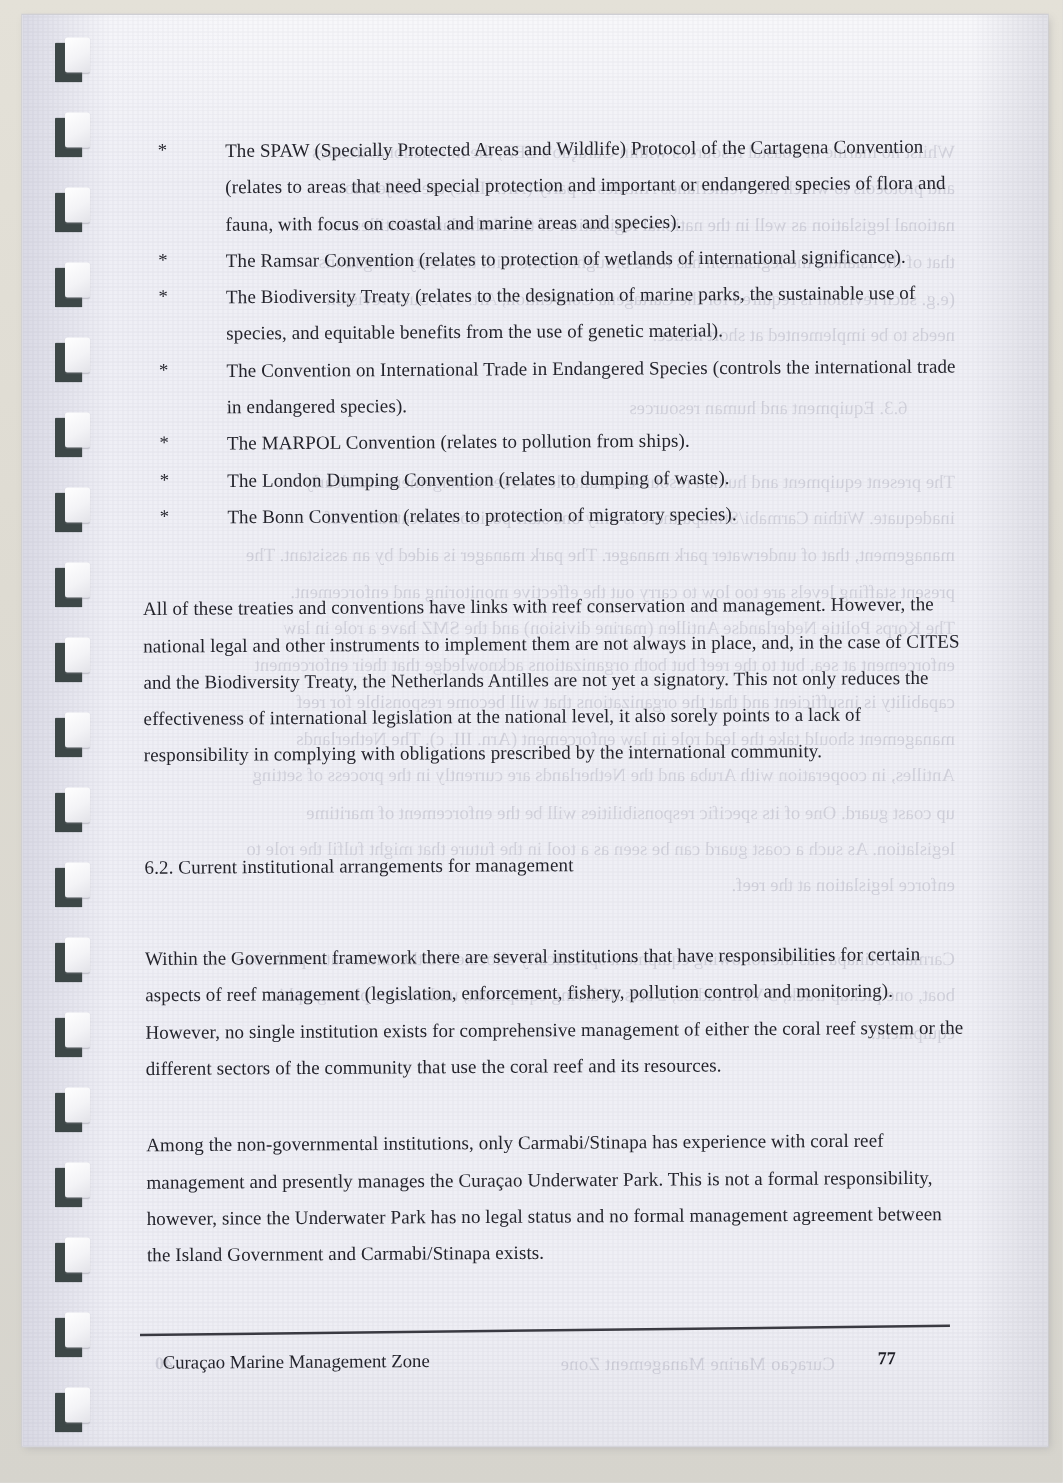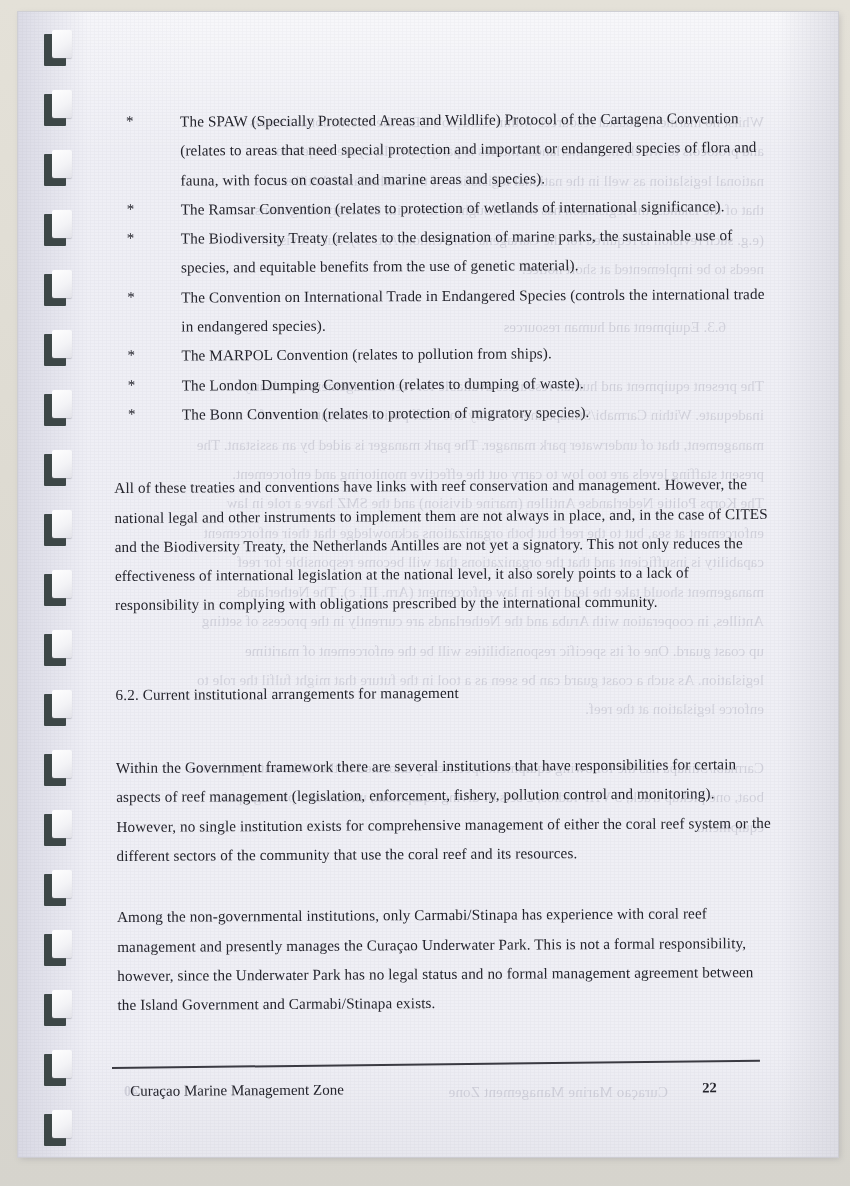--- a/index.html
+++ b/index.html
@@ -382,17 +382,17 @@
     <div class="para-gap-md" style="height:32px"></div>
 
     <p class="body-para">Among the non-governmental institutions, only Carmabi/Stinapa has experience with coral reef management and presently manages the Curaçao Underwater Park. This is not a formal responsibility, however, since the Underwater Park has no legal status and no formal management agreement between the Island Government and Carmabi/Stinapa exists.</p>
 
   </div>
 
   <div id="footer-block">
     <div id="footer-rule"></div>
     <div id="footer-row">
       <span id="footer-title">Curaçao Marine Management Zone</span>
-      <span id="footer-page-number">22</span>
+      <span id="footer-page-number">77</span>
     </div>
   </div>
 
 </div>
 
 </body></html>

